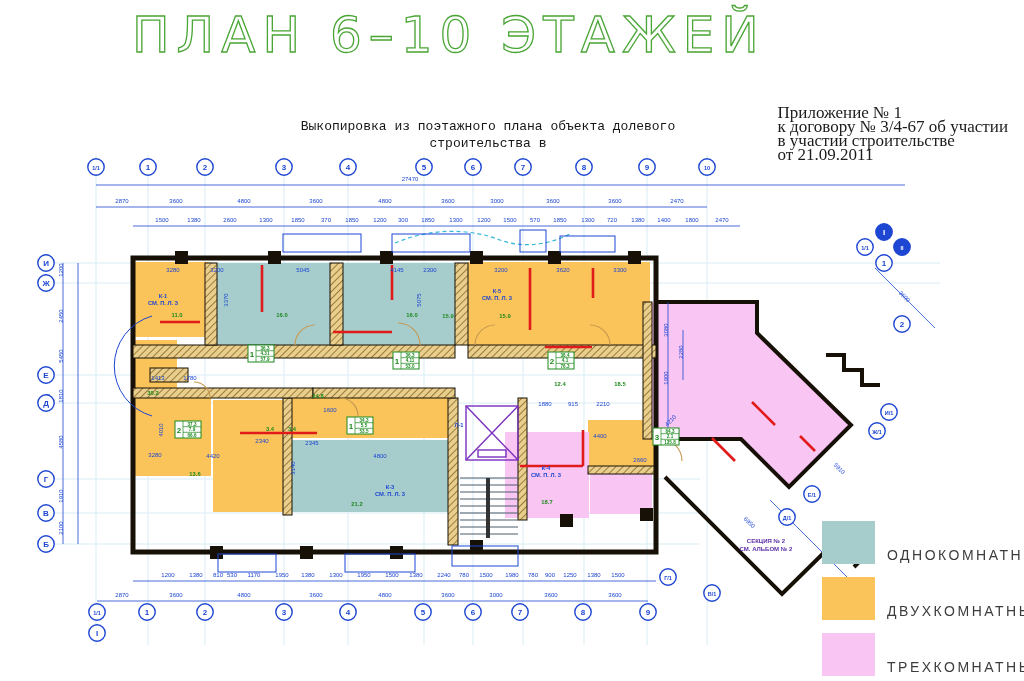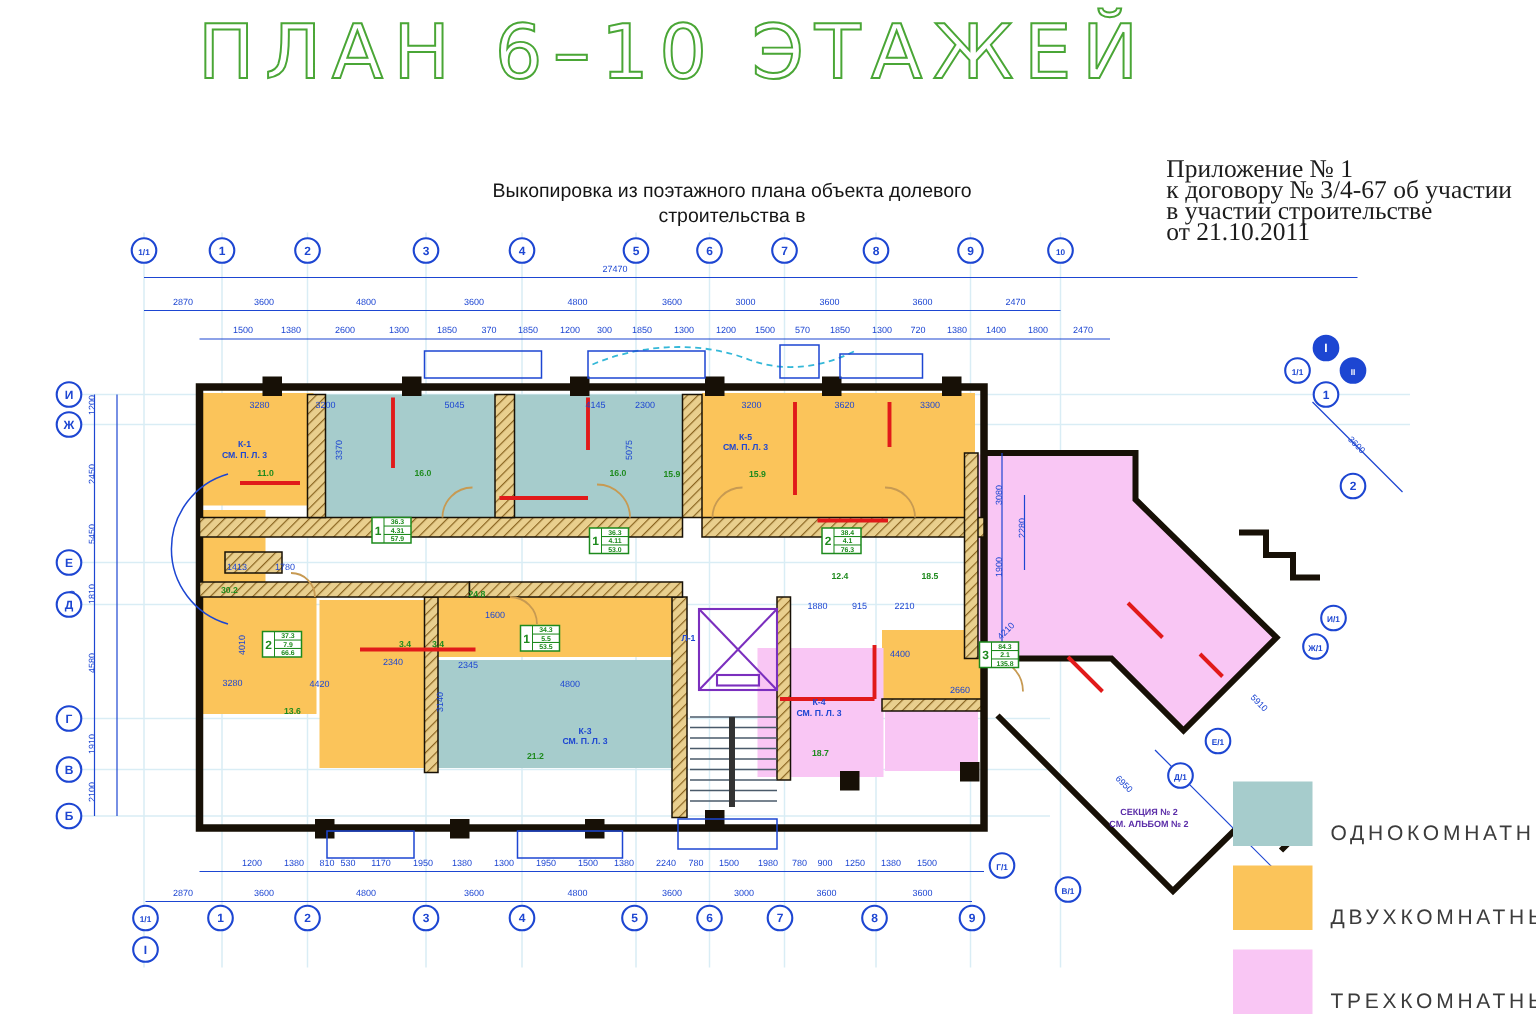--- a/index.html
+++ b/index.html
@@ -2,21 +2,21 @@
 <html><head>
 <meta charset="utf-8">
 <style>
   html,body{margin:0;padding:0;background:#fff;}
   .page{position:relative;width:1024px;height:681px;background:#ffffff;overflow:hidden;
         font-family:"Liberation Sans",sans-serif;}
   .title{position:absolute;left:132px;top:6px;font-size:50px;letter-spacing:7px;
          font-family:"DejaVu Sans",sans-serif;color:transparent;-webkit-text-stroke:1.3px #4aa636;
          white-space:nowrap;font-weight:400;}
   .subtitle{position:absolute;left:288px;top:118px;width:400px;text-align:center;
-            font-family:Liberation Sans, sans-serif;font-size:13px;color:#161616;line-height:17px;}
+            font-family:Liberation Mono, monospace;font-size:13px;color:#161616;line-height:17px;}
   .annex{position:absolute;right:16px;top:106px;text-align:left;
          font-family:Liberation Serif, serif;font-size:17px;color:#1c1c1c;line-height:14px;}
   .legend{position:absolute;left:822px;top:520px;}
   .legend-row{position:absolute;left:0;display:flex;align-items:flex-end;}
   .swatch{width:53px;height:43px;}
   .legend-label{margin-left:12px;font-size:14px;letter-spacing:2.5px;color:#3c3c3c;
                 white-space:nowrap;padding-bottom:1px;}
   svg{position:absolute;left:0;top:0;}
   .grid{stroke:#d9edf5;stroke-width:1;}
   .wall{stroke:#171006;fill:none;}
@@ -51,21 +51,21 @@
   <div class="title">ПЛАН 6–10 ЭТАЖЕЙ</div>
 
   <div class="subtitle">
     <div>Выкопировка из поэтажного плана объекта долевого строительства в</div>
   </div>
 
   <div class="annex">
     <div>Приложение № 1</div>
     <div>к договору № 3/4-67 об участии</div>
     <div>в участии строительстве</div>
-    <div>от 21.10.2011</div>
+    <div>от 21.09.2011</div>
   </div>
 
   <svg id="plan-svg" width="1024" height="681" viewBox="0 0 1024 681">
     <defs>
       <pattern id="hatch" width="5" height="5" patternTransform="rotate(45)" patternUnits="userSpaceOnUse">
         <rect width="5" height="5" fill="#e9cf8e"></rect>
         <line x1="0" y1="0" x2="0" y2="5" stroke="#8a6420" stroke-width="1.6"></line>
       </pattern>
     </defs>
 

